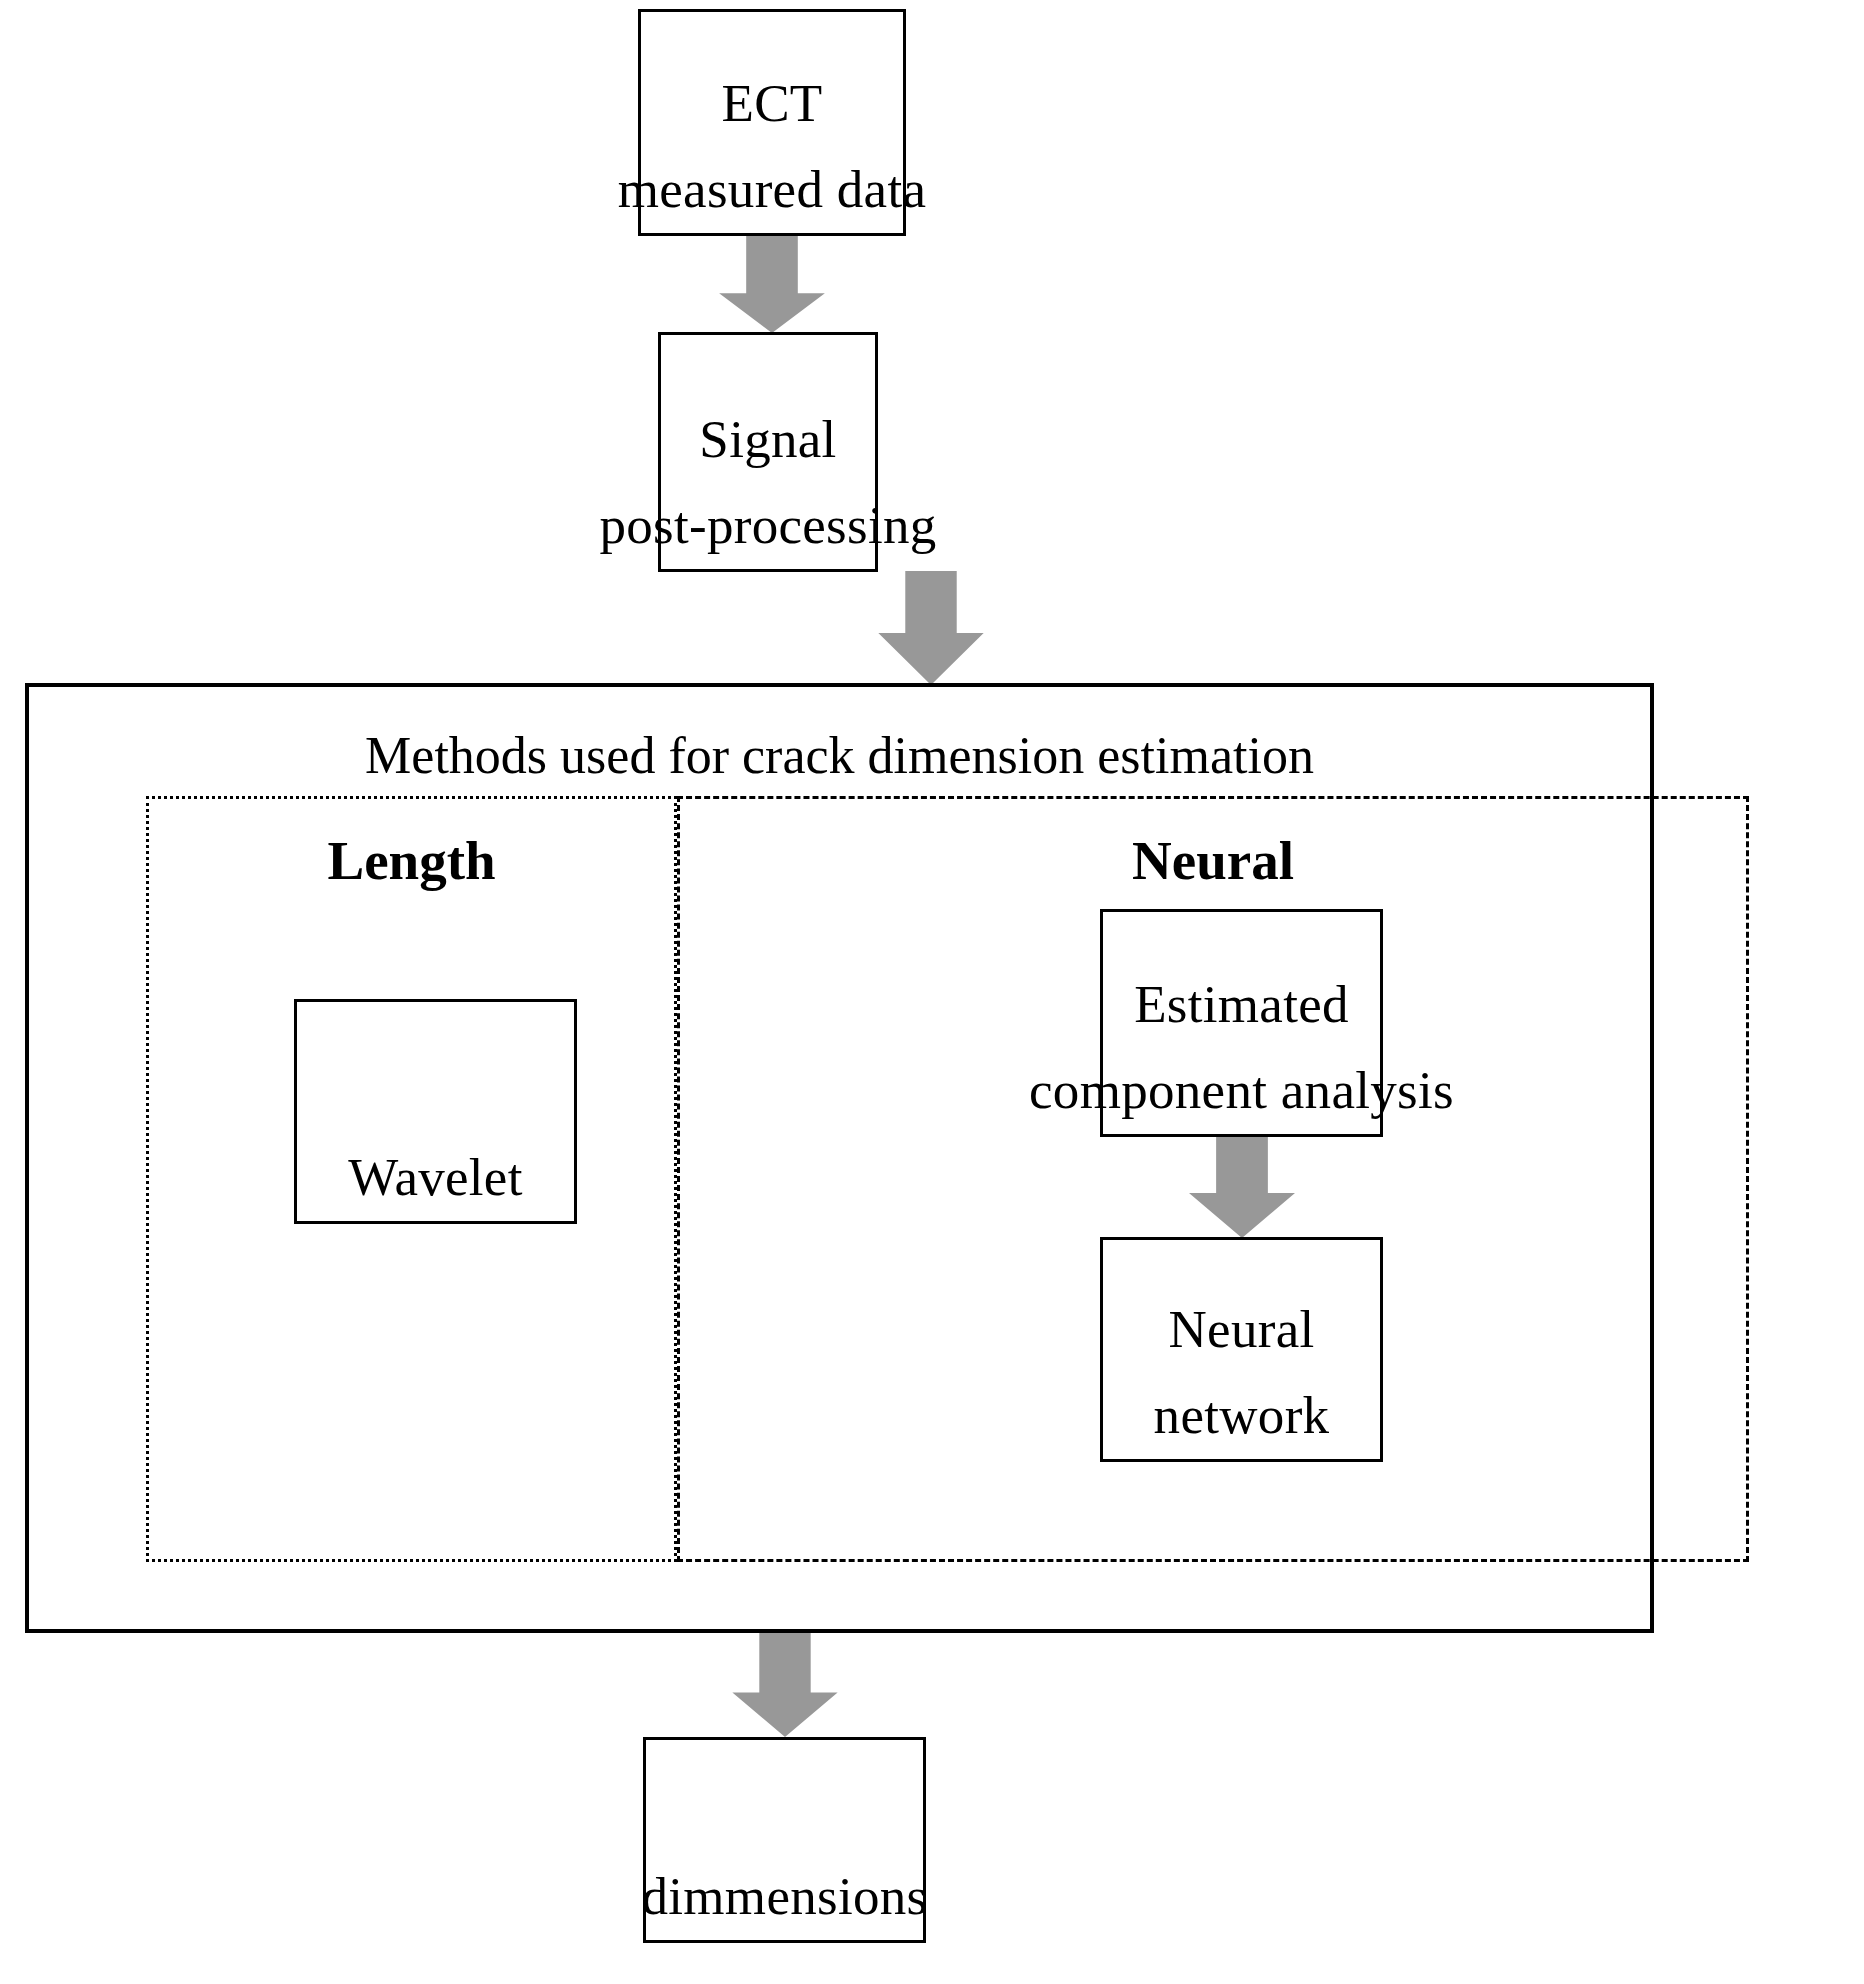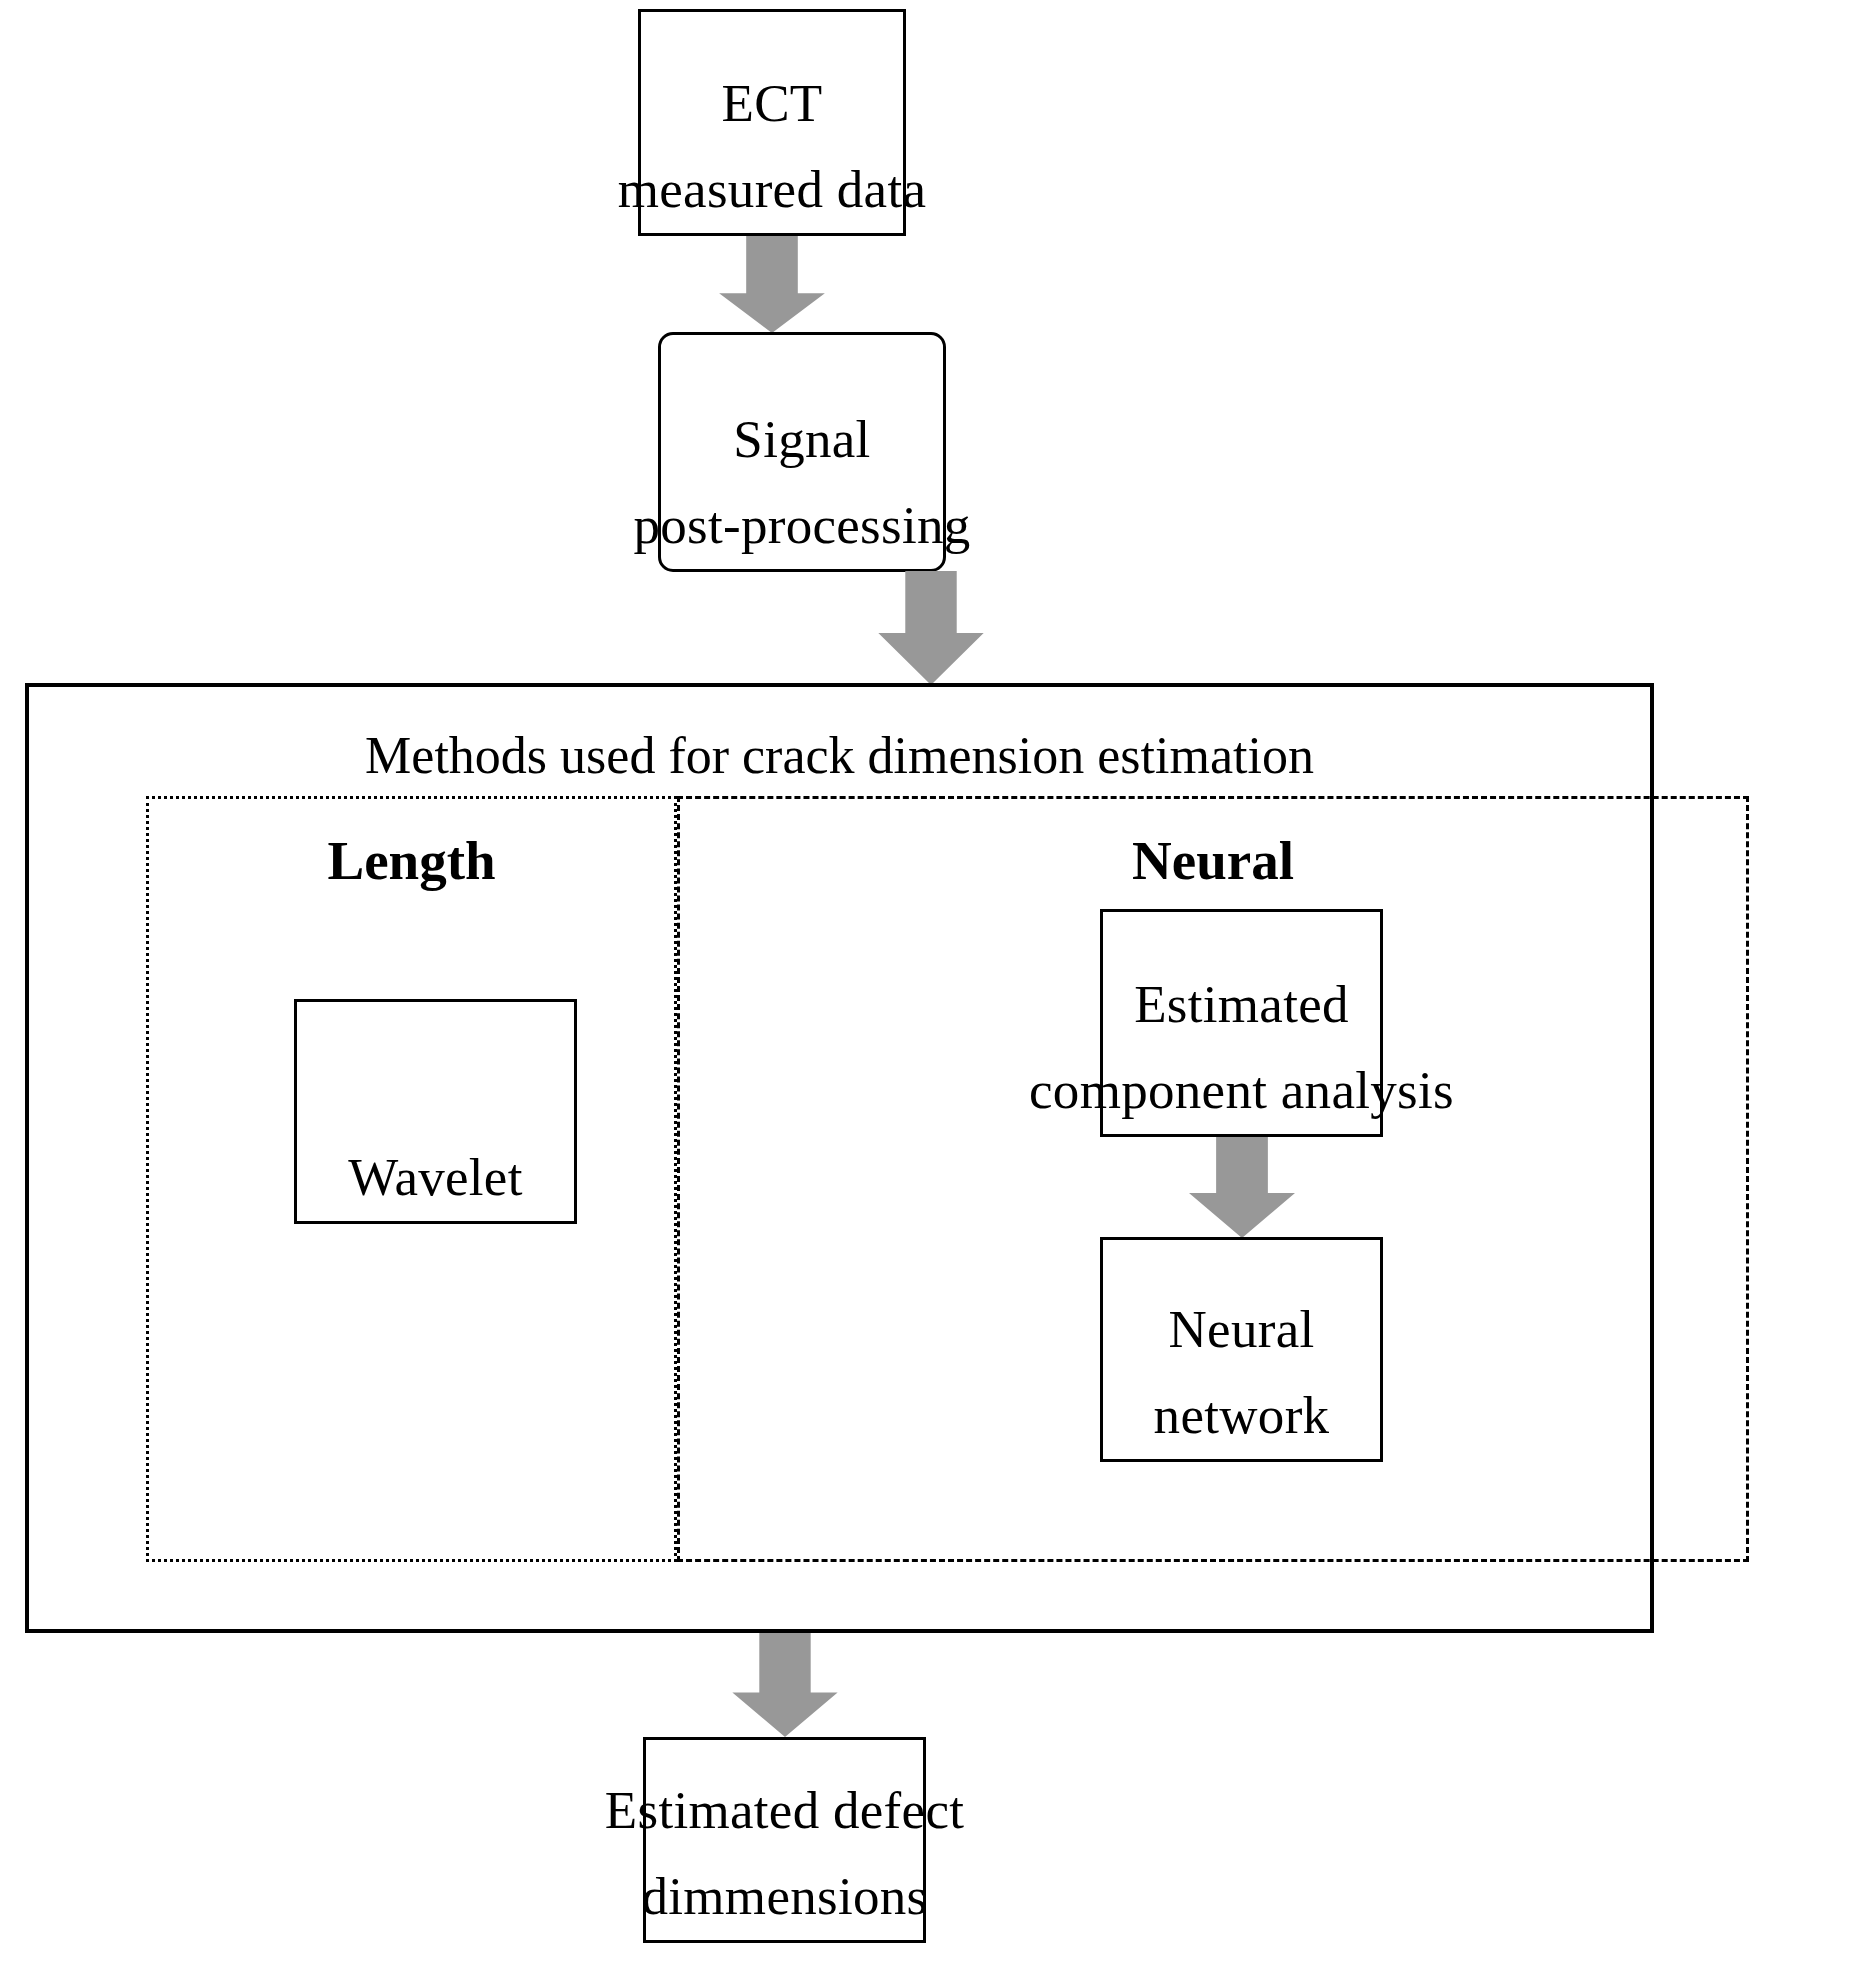--- a/index.html
+++ b/index.html
@@ -89,21 +89,21 @@
     <span class="line">ECT</span>
     <span class="line">measured data</span>
   </div>
 
   <div class="arrow" style="left:719px; top:236px; width:106px; height:97px;">
     <svg width="106" height="97" viewBox="0 0 170 156" xmlns="http://www.w3.org/2000/svg">
       <polygon points="43.5,0 126.5,0 126.5,92 170,92 85,156 0,92 43.5,92" fill="#989898"></polygon>
     </svg>
   </div>
 
-  <div class="node" style="left:658px; top:332px; width:288px; height:240px;border-radius:15px;">
+  <div class="node" style="left:658px; top:332px; width:220px; height:240px;">
     <span class="line">Signal</span>
     <span class="line">post-processing</span>
   </div>
 
   <div class="arrow" style="left:878px; top:571px; width:106px; height:114px;">
     <svg width="106" height="114" viewBox="0 0 170 184" xmlns="http://www.w3.org/2000/svg">
       <polygon points="43.5,0 126.5,0 126.5,100 170,100 85,184 0,100 43.5,100" fill="#989898"></polygon>
     </svg>
   </div>
 
@@ -141,18 +141,17 @@
 
   </div>
 
   <div class="arrow" style="left:732px; top:1633px; width:106px; height:104px;">
     <svg width="106" height="104" viewBox="0 0 170 168" xmlns="http://www.w3.org/2000/svg">
       <polygon points="43.5,0 126.5,0 126.5,96 170,96 85,168 0,96 43.5,96" fill="#989898"></polygon>
     </svg>
   </div>
 
   <div class="node" style="left:643px; top:1737px; width:283px; height:206px;">
-    <span class="line">Estimated defect</span>
     <span class="line">dimmensions</span>
   </div>
 
 </div>
 
 
 </body></html>

